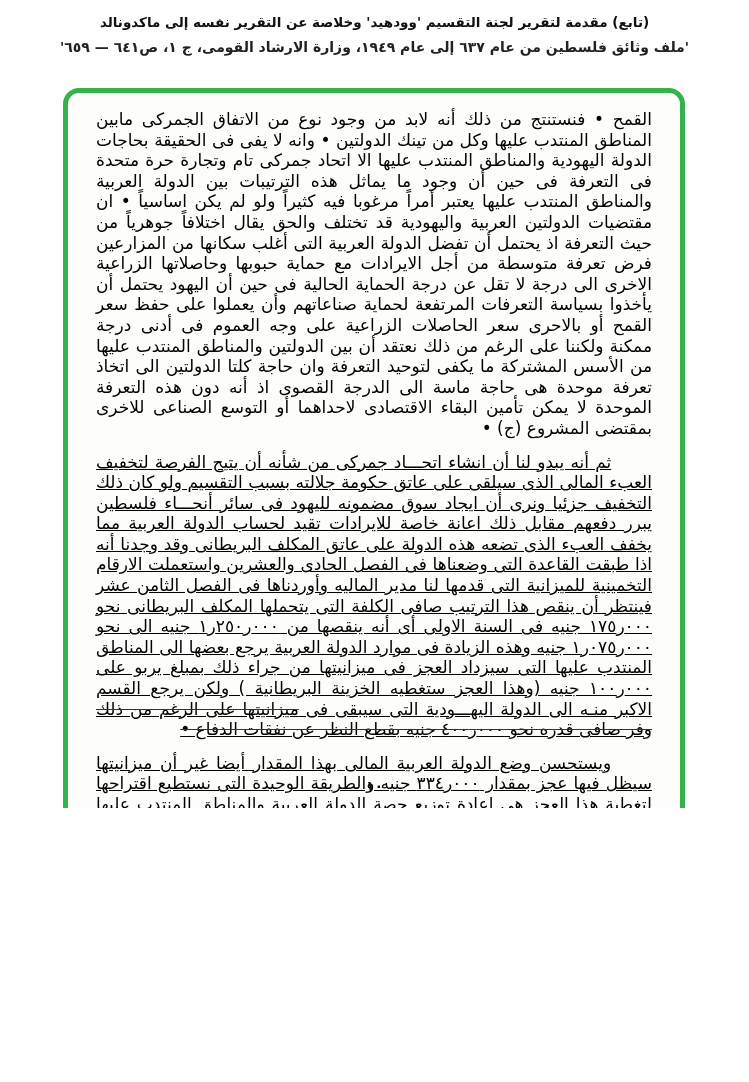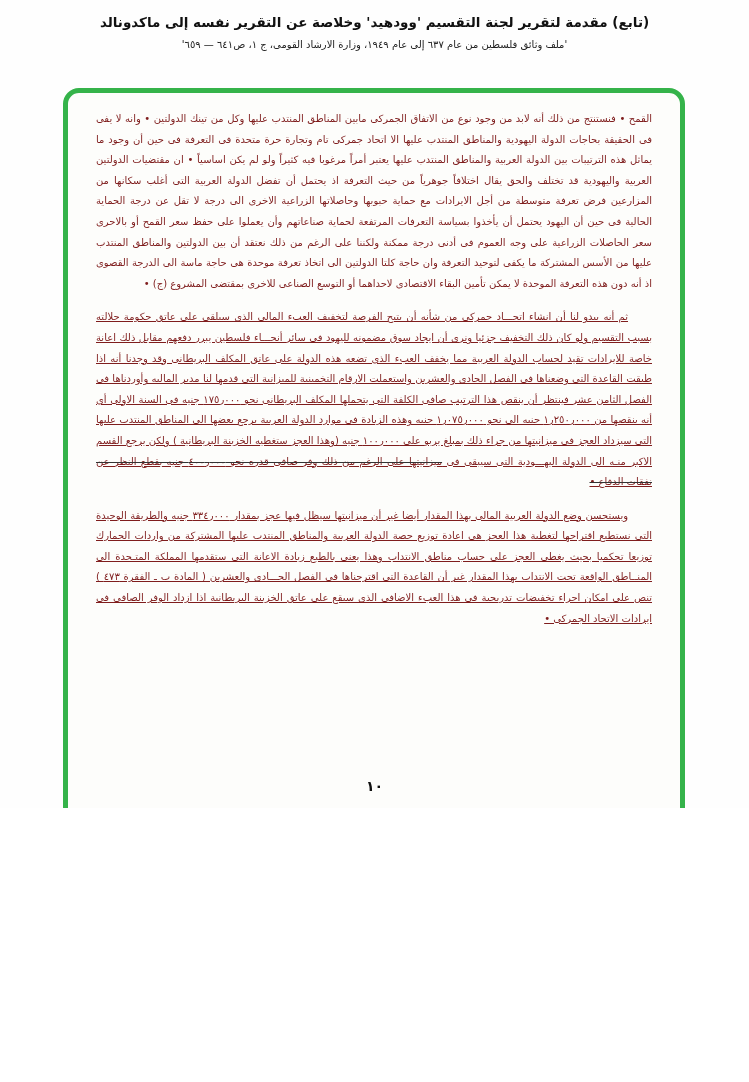--- a/index.html
+++ b/index.html
@@ -24,42 +24,43 @@
     direction: rtl;
     color: #111;
   }
   .header-title {
     font-size: 13.5px;
     font-weight: bold;
     letter-spacing: 0.2px;
   }
   .header-source {
     margin-top: 9px;
-    font-size: 10px;
+    font-size: 14px;
     color: #222;
+    font-weight: bold;
   }
   .doc-frame {
     position: absolute;
     left: 63px;
     top: 88px;
     width: 622px;
     height: 952px;
     box-sizing: border-box;
     border: 5px solid #35b34a;
     border-radius: 16px;
     background: #fdfdfb;
     padding: 16px 28px 10px 28px;
     overflow: hidden;
   }
   .doc-body {
     direction: rtl;
     text-align: justify;
-    font-size: 10px;
+    font-size: 17px;
     line-height: 20.6px;
-    color: #7f1d1d;
+    color: #000000;
   }
   .para {
     margin: 0 0 13px 0;
   }
   .para.indent {
     text-indent: 2.4em;
     text-decoration: underline;
   }
   .struck {
     text-decoration: line-through;

